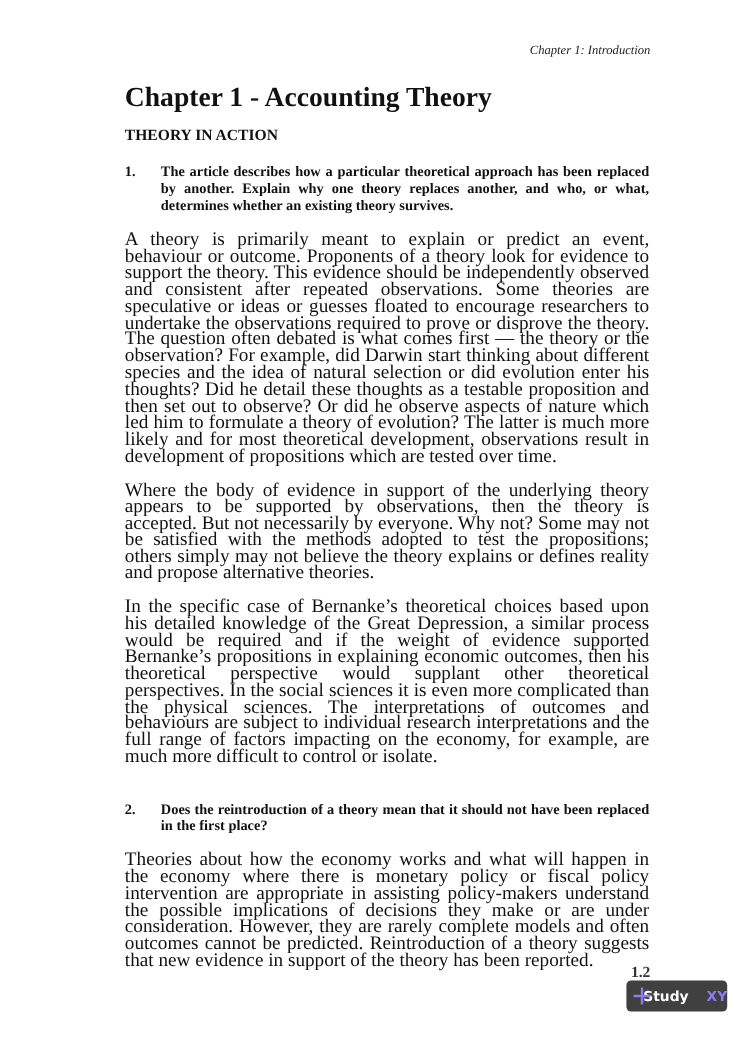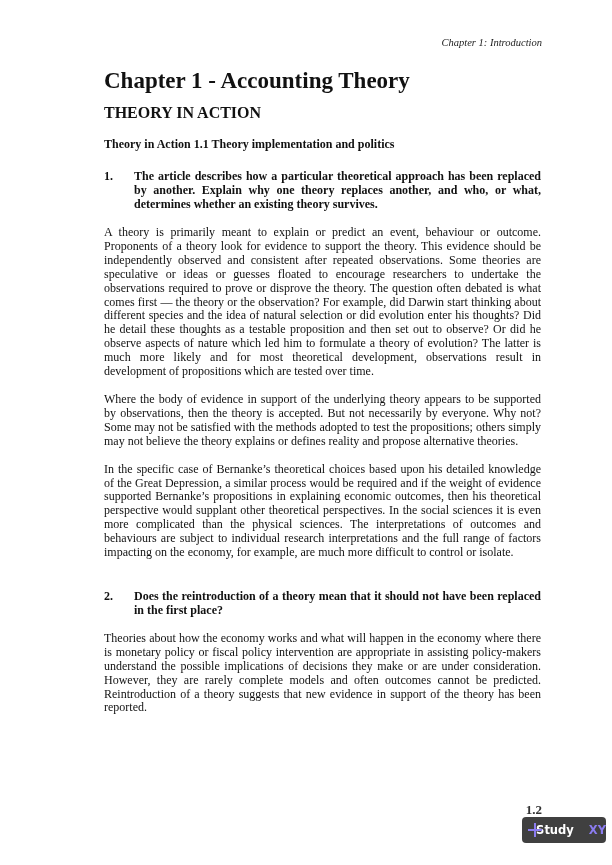--- a/index.html
+++ b/index.html
@@ -36,21 +36,21 @@
       top: 70px;
       width: 437px;
     }
     .chapter-title {
       font-size: 23px;
       font-weight: bold;
       margin: 0 0 13px 0;
       line-height: 22px;
     }
     .section-heading {
-      font-size: 16px;
+      font-size: 13px;
       font-weight: bold;
       margin: 0 0 15px 0;
       line-height: 16px;
       font-family: Liberation Serif, serif;
     }
     .subsection-heading {
       font-size: 12px;
       font-weight: bold;
       margin: 0 0 17px 0;
       line-height: 16px;
@@ -64,21 +64,21 @@
     }
     .question .qnum {
       width: 30px;
       flex: 0 0 30px;
     }
     .question .qtext {
       flex: 1;
       text-align: justify;
     }
     .para {
-      font-size: 12px;
+      font-size: 16px;
       line-height: 13.9px;
       text-align: justify;
       margin: 0 0 14px 0;
     }
     .spacer-large { height: 15px; }
     .page-number {
       position: absolute;
       top: 802px;
       right: 87px;
       font-size: 13px;
@@ -124,21 +124,20 @@
 </head>
 <body>
 
 <div class="page">
 
   <div class="running-header">Chapter 1: Introduction</div>
 
   <div class="content">
     <h1 class="chapter-title">Chapter 1 - Accounting Theory</h1>
     <div class="section-heading">THEORY IN ACTION</div>
-    <div class="subsection-heading">Theory in Action 1.1 Theory implementation and politics</div>
 
     <div class="question">
       <span class="qnum">1.</span>
       <span class="qtext">The article describes how a particular theoretical approach has been replaced by another. Explain why one theory replaces another, and who, or what, determines whether an existing theory survives.</span>
     </div>
 
     <p class="para">A theory is primarily meant to explain or predict an event, behaviour or outcome. Proponents of a theory look for evidence to support the theory. This evidence should be independently observed and consistent after repeated observations. Some theories are speculative or ideas or guesses floated to encourage researchers to undertake the observations required to prove or disprove the theory. The question often debated is what comes first — the theory or the observation? For example, did Darwin start thinking about different species and the idea of natural selection or did evolution enter his thoughts? Did he detail these thoughts as a testable proposition and then set out to observe? Or did he observe aspects of nature which led him to formulate a theory of evolution? The latter is much more likely and for most theoretical development, observations result in development of propositions which are tested over time.</p>
     <p class="para">Where the body of evidence in support of the underlying theory appears to be supported by observations, then the theory is accepted. But not necessarily by everyone. Why not? Some may not be satisfied with the methods adopted to test the propositions; others simply may not believe the theory explains or defines reality and propose alternative theories.</p>
     <p class="para">In the specific case of Bernanke’s theoretical choices based upon his detailed knowledge of the Great Depression, a similar process would be required and if the weight of evidence supported Bernanke’s propositions in explaining economic outcomes, then his theoretical perspective would supplant other theoretical perspectives. In the social sciences it is even more complicated than the physical sciences. The interpretations of outcomes and behaviours are subject to individual research interpretations and the full range of factors impacting on the economy, for example, are much more difficult to control or isolate.</p>
 

